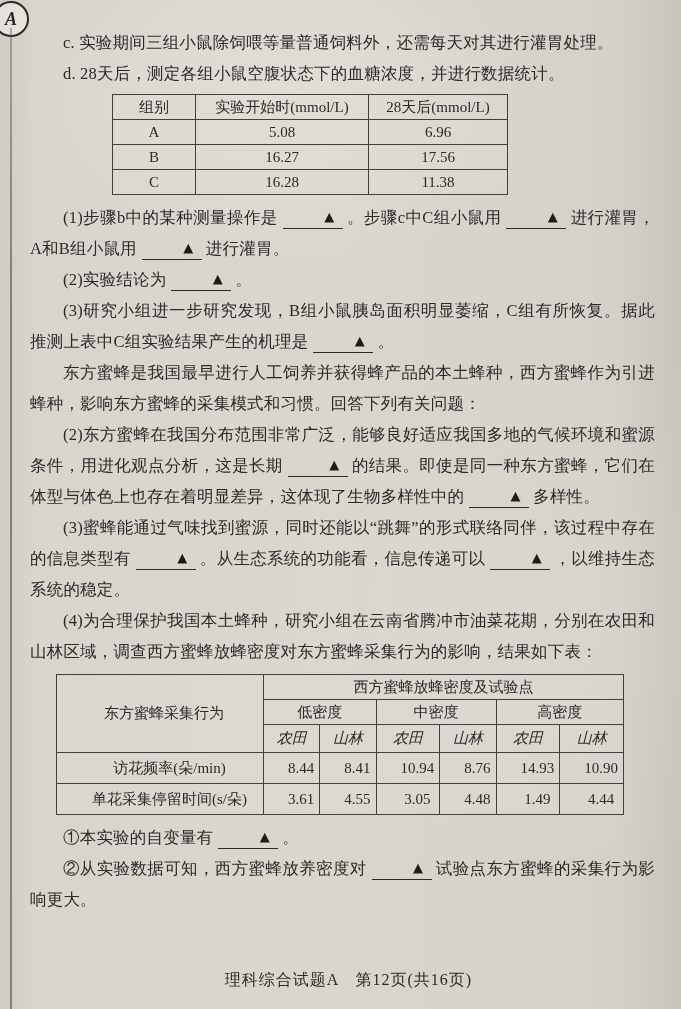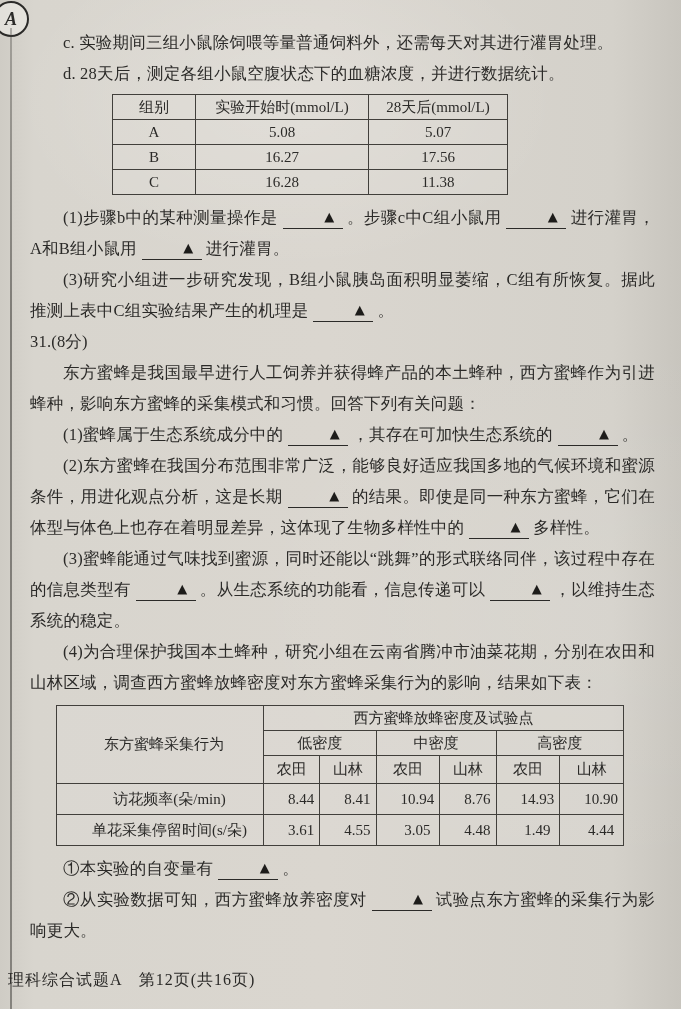--- a/index.html
+++ b/index.html
@@ -41,24 +41,24 @@
   }
   table{border-collapse:collapse;font-size:15px;color:#2b2a28;background:rgba(224,221,214,.35);}
   td{border:1.3px solid #413f3b;text-align:center;padding:1px 5px;margin-top:33px;}
   .t1{width:396px;margin:5px 0 7px 82px;}
   .t1 td{height:22px;}
   .t1 .c-group{width:72px;}
   .t1 .c-start{width:162px;}
   .t2{width:568px;margin:7px 0 7px 26px;}
   .t2 .behavior-col{width:192px;padding-left:13px;}
   .t2 .hrow td{height:22px;}
-  .t2 .srow td{height:25px;}
+  .t2 .srow td{height:25px;font-style:italic;}
   .t2 .drow td{height:28px;padding-left:24px;}
   .footer{
-    position:absolute;left:8px;right:0;bottom:18px;
+    position:absolute;left:16px;right:0;bottom:18px;text-align:center;
     font-size:16px;letter-spacing:1px;
   }
 </style>
 </head>
 <body>
 
 <div class="corner-badge">A</div>
 <div class="page-edge-line"></div>
 
 <div class="content">
@@ -69,41 +69,40 @@
   <table class="t1">
     <tbody>
       <tr>
         <td class="c-group">组别</td>
         <td class="c-start">实验开始时(mmol/L)</td>
         <td>28天后(mmol/L)</td>
       </tr>
       <tr>
         <td>A</td>
         <td>5.08</td>
-        <td>5.07</td>
+        <td>6.96</td>
       </tr>
       <tr>
         <td>B</td>
         <td>16.27</td>
         <td>17.56</td>
       </tr>
       <tr>
         <td>C</td>
         <td>16.28</td>
         <td>11.38</td>
       </tr>
     </tbody>
   </table>
 
   <p class="line indent">(1)步骤b中的某种测量操作是<span class="blank"><span class="tri">▲</span></span>。步骤c中C组小鼠用<span class="blank"><span class="tri">▲</span></span>进行灌胃，A和B组小鼠用<span class="blank"><span class="tri">▲</span></span>进行灌胃。</p>
+  <p class="line indent">(2)实验结论为<span class="blank"><span class="tri">▲</span></span>。</p>
   <p class="line indent">(3)研究小组进一步研究发现，B组小鼠胰岛面积明显萎缩，C组有所恢复。据此推测上表中C组实验结果产生的机理是<span class="blank"><span class="tri">▲</span></span>。</p>
 
-  <p class="line">31.(8分)</p>
   <p class="line indent">东方蜜蜂是我国最早进行人工饲养并获得蜂产品的本土蜂种，西方蜜蜂作为引进蜂种，影响东方蜜蜂的采集模式和习惯。回答下列有关问题：</p>
-  <p class="line indent">(1)蜜蜂属于生态系统成分中的<span class="blank"><span class="tri">▲</span></span>，其存在可加快生态系统的<span class="blank"><span class="tri">▲</span></span>。</p>
   <p class="line indent">(2)东方蜜蜂在我国分布范围非常广泛，能够良好适应我国多地的气候环境和蜜源条件，用进化观点分析，这是长期<span class="blank"><span class="tri">▲</span></span>的结果。即使是同一种东方蜜蜂，它们在体型与体色上也存在着明显差异，这体现了生物多样性中的<span class="blank"><span class="tri">▲</span></span>多样性。</p>
   <p class="line indent">(3)蜜蜂能通过气味找到蜜源，同时还能以“跳舞”的形式联络同伴，该过程中存在的信息类型有<span class="blank"><span class="tri">▲</span></span>。从生态系统的功能看，信息传递可以<span class="blank"><span class="tri">▲</span></span>，以维持生态系统的稳定。</p>
   <p class="line indent">(4)为合理保护我国本土蜂种，研究小组在云南省腾冲市油菜花期，分别在农田和山林区域，调查西方蜜蜂放蜂密度对东方蜜蜂采集行为的影响，结果如下表：</p>
 
   <table class="t2">
     <tbody>
       <tr class="hrow">
         <td class="behavior-col" rowspan="3">东方蜜蜂采集行为</td>
         <td colspan="6">西方蜜蜂放蜂密度及试验点</td>
       </tr>

